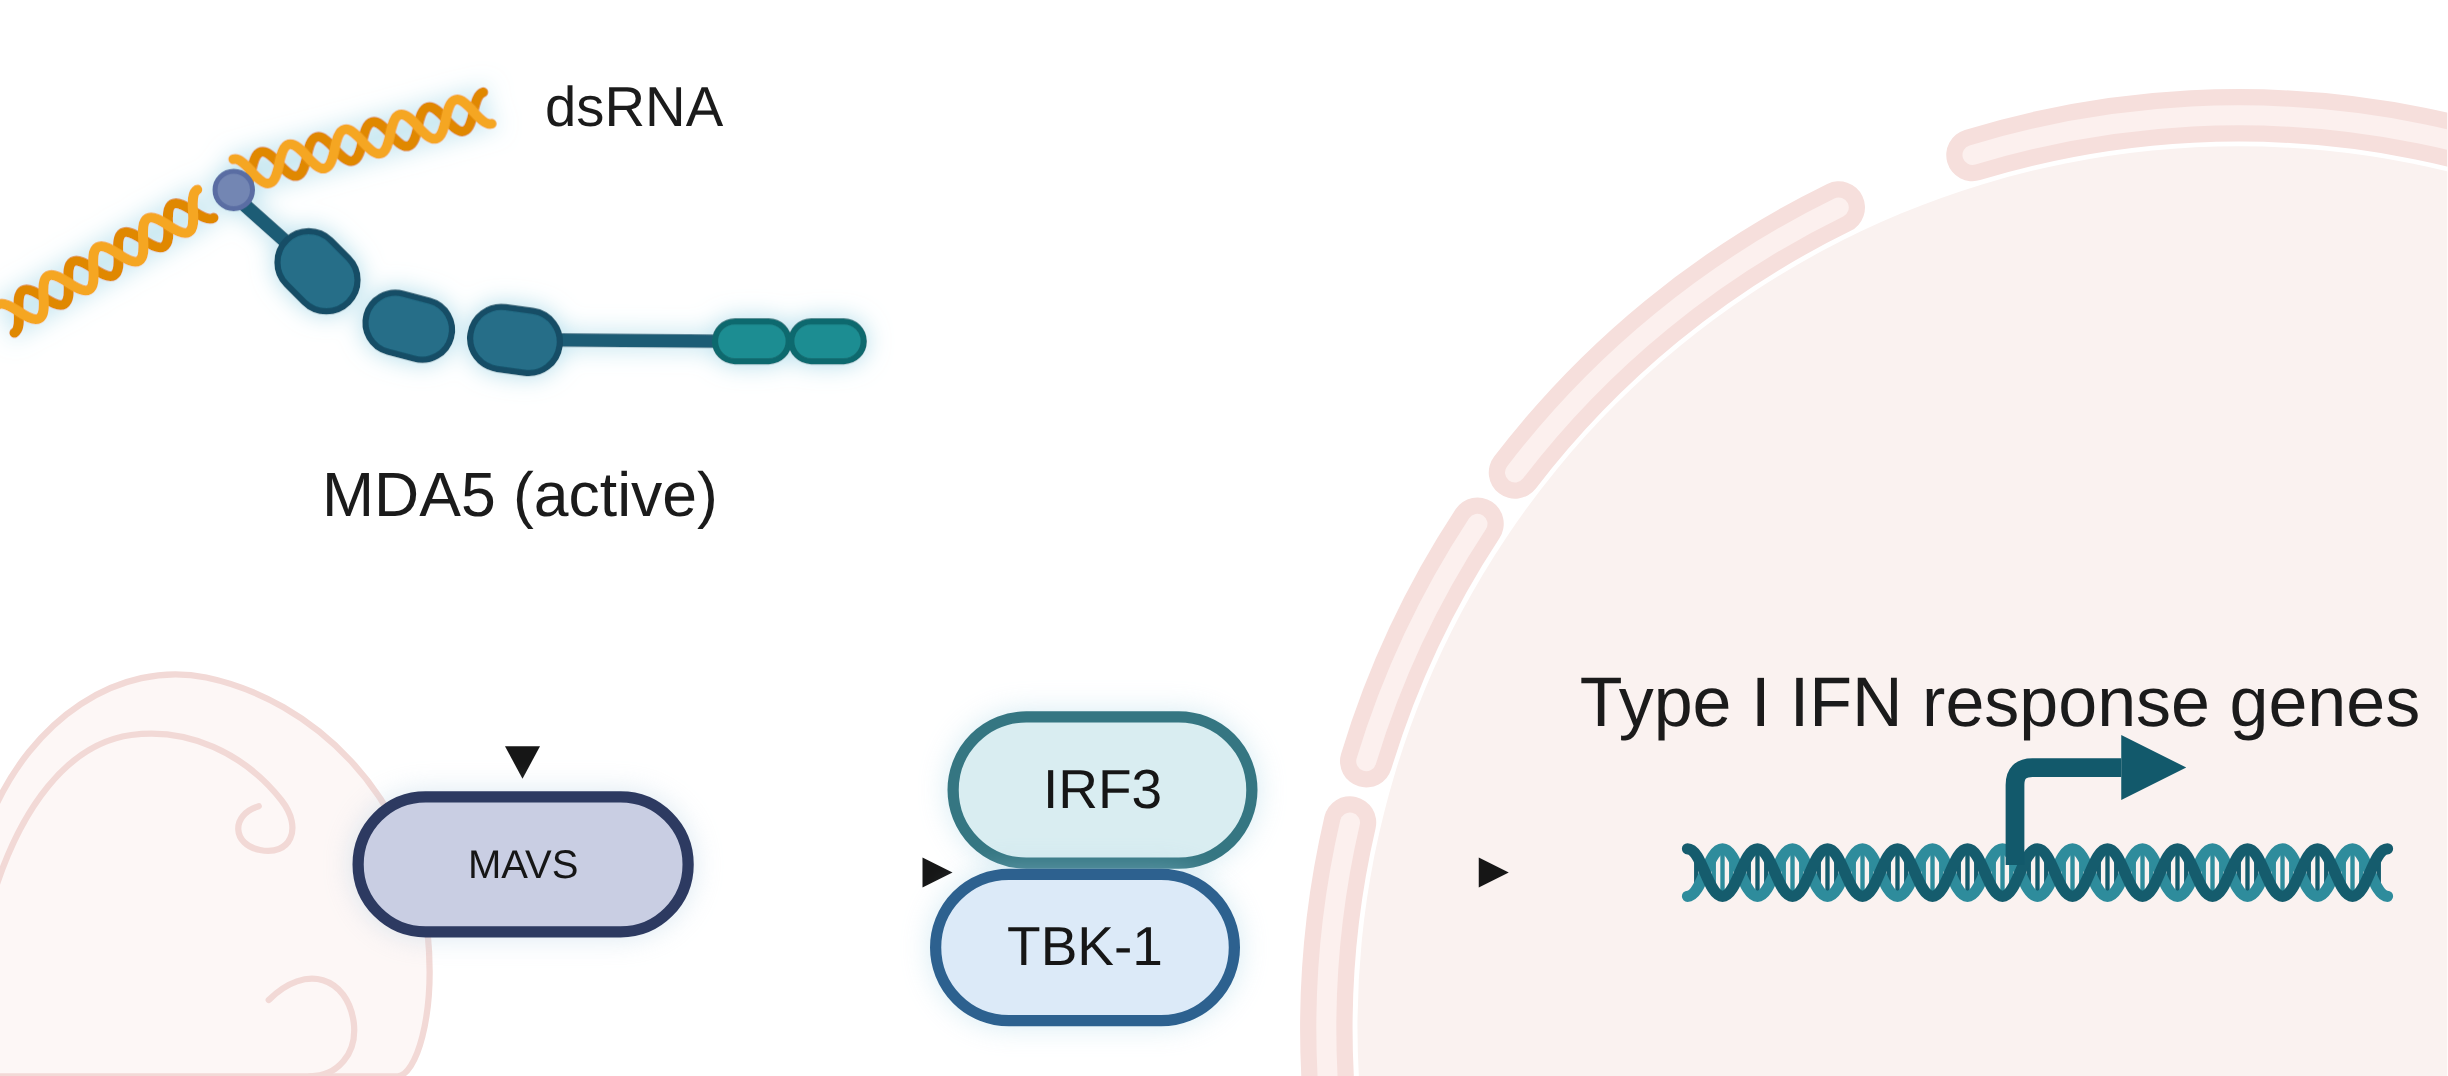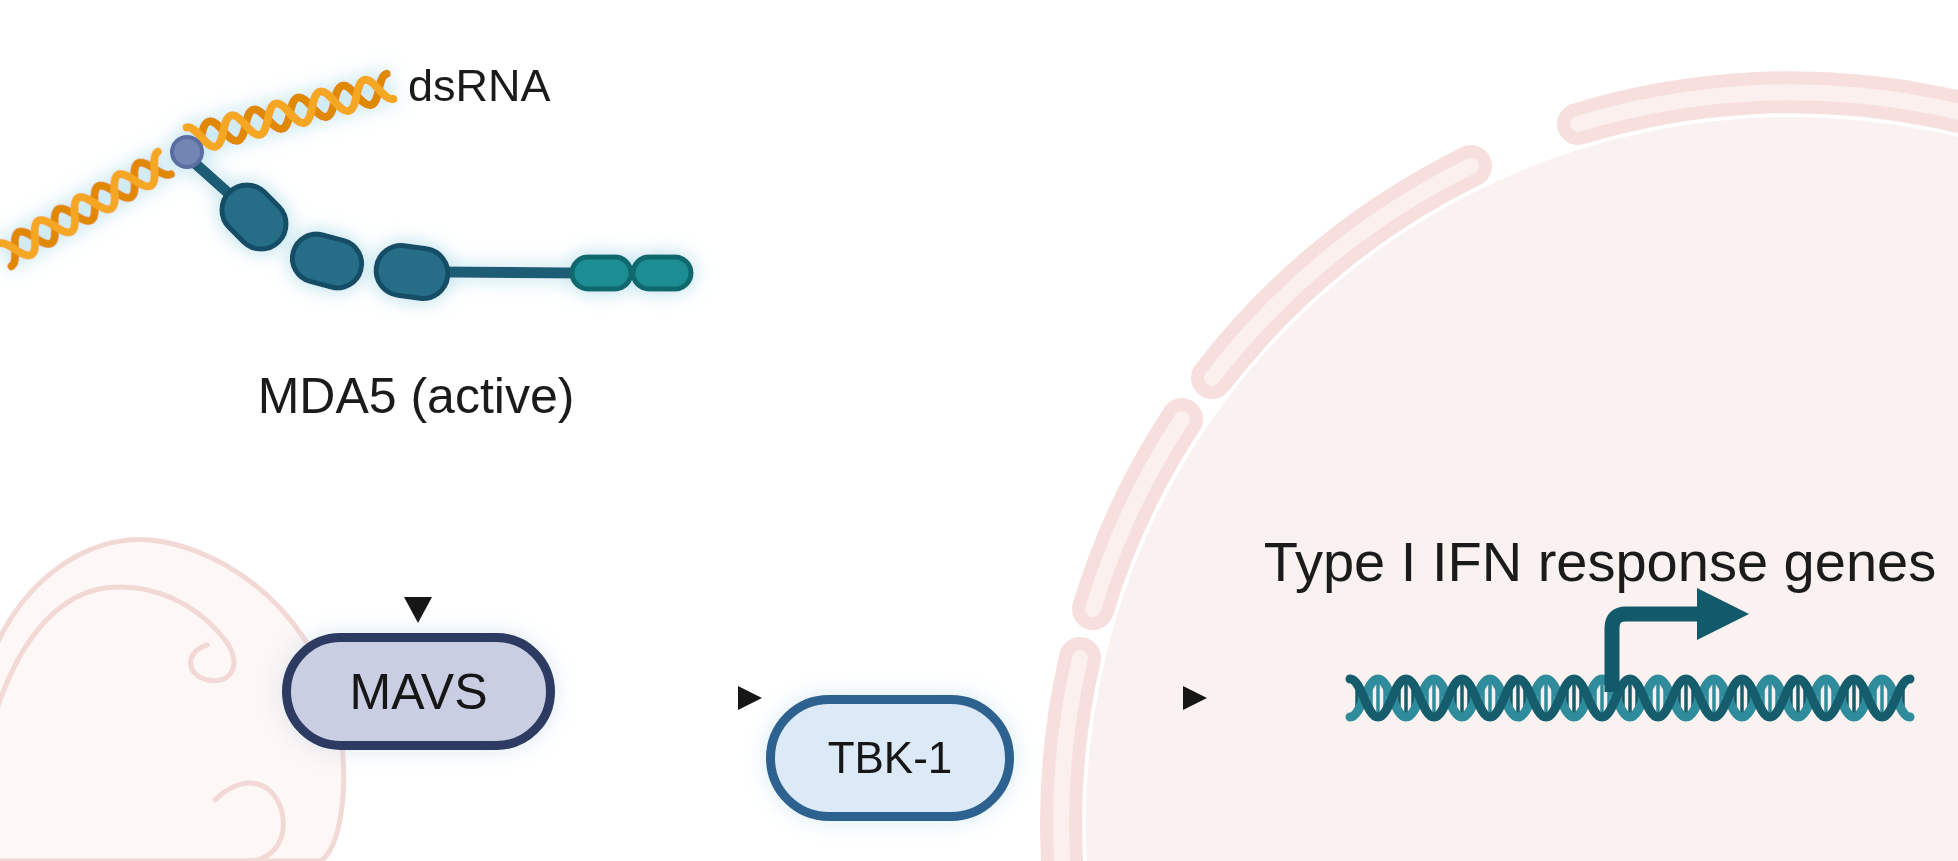--- a/index.html
+++ b/index.html
@@ -3,39 +3,39 @@
 <meta charset="utf-8">
 <style>
   html,body{margin:0;padding:0;background:#ffffff;}
   #canvas{
     position:relative;width:1958px;height:861px;background:#ffffff;
     font-family:"Liberation Sans",sans-serif;overflow:hidden;
   }
   svg.layer{position:absolute;left:0;top:0;}
   .label{position:absolute;color:#1b1b1b;white-space:nowrap;line-height:1;}
   .label.centered{text-align:center;margin-top:22px;}
-  #lbl-dsrna{left:408px;top:63px;font-size:45px;}
+  #lbl-dsrna{left:436px;top:63px;font-size:45px;}
   #lbl-mda5{left:216px;top:349px;width:400px;font-size:50px;}
   #lbl-genes{left:1215px;top:512px;width:770px;font-size:56px;}
   .pill{
     position:absolute;box-sizing:border-box;display:flex;align-items:center;justify-content:center;
     border-style:solid;color:#161616;
   }
   #pill-mavs{
     left:282px;top:633px;width:273px;height:117px;border-width:9px;border-radius:60px;
-    border-color:#2d3a61;background:#c9cee3;font-size:50px;
+    border-color:#2d3a61;background:#c9cee3;font-size:32px;
     box-shadow:0 0 22px rgba(175,205,225,.45);
   }
   #pill-irf3{
     left:758px;top:569px;width:248px;height:126px;border-width:9px;border-radius:64px;
     border-color:#357682;background:#d9edf1;font-size:44px;
     box-shadow:0 0 22px rgba(165,210,228,.45);
   }
   #pill-tbk1{
-    left:766px;top:695px;width:248px;height:126px;border-width:9px;border-radius:64px;
+    left:744px;top:695px;width:248px;height:126px;border-width:9px;border-radius:64px;
     border-color:#2d618f;background:#dceaf8;font-size:44px;
     box-shadow:0 0 22px rgba(165,210,228,.45);
   }
 </style>
 </head>
 <body>
 
 <div id="canvas">
 
   <svg class="layer" width="1958" height="861" viewBox="0 0 1958 861">
@@ -182,18 +182,21 @@
       <polygon points="1697,588 1749,614 1697,640" fill="#12596b"></polygon>
     </g>
   </svg>
 
   <div class="label" id="lbl-dsrna">dsRNA</div>
   <div class="label centered" id="lbl-mda5">MDA5 (active)</div>
 
   <div class="pill" id="pill-mavs">
     <span>MAVS</span>
   </div>
+  <div class="pill" id="pill-irf3">
+    <span>IRF3</span>
+  </div>
   <div class="pill" id="pill-tbk1">
     <span>TBK-1</span>
   </div>
 
   <div class="label centered" id="lbl-genes">Type I IFN response genes</div>
 </div>
 
 </body></html>

